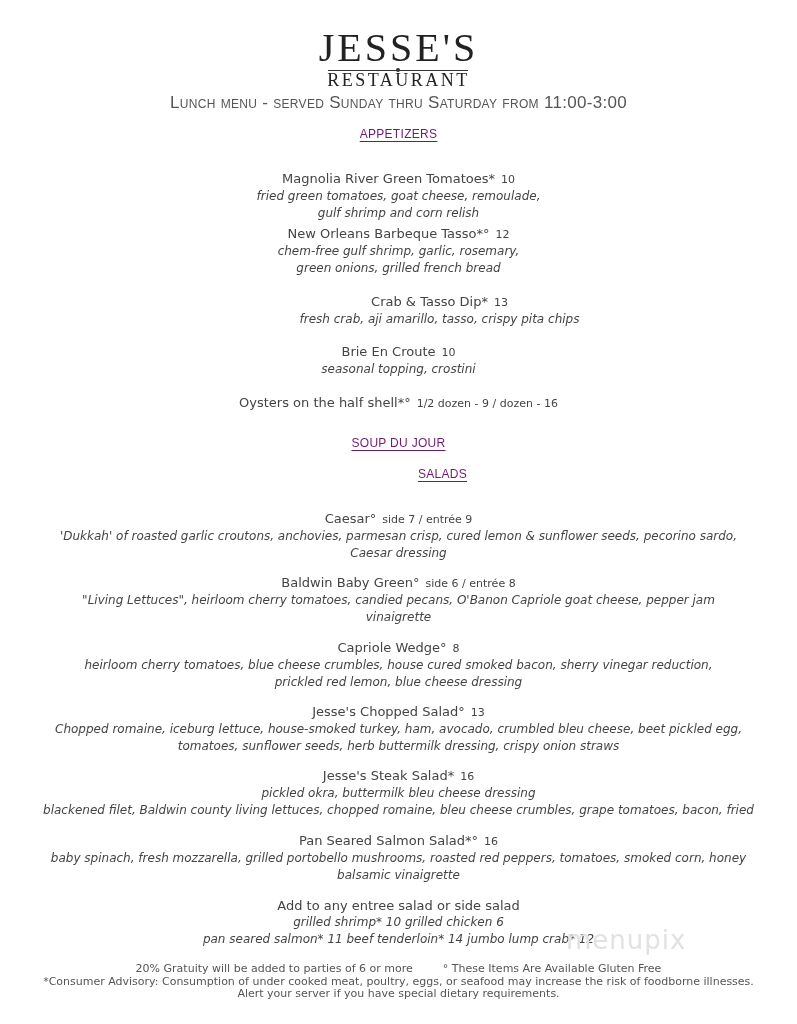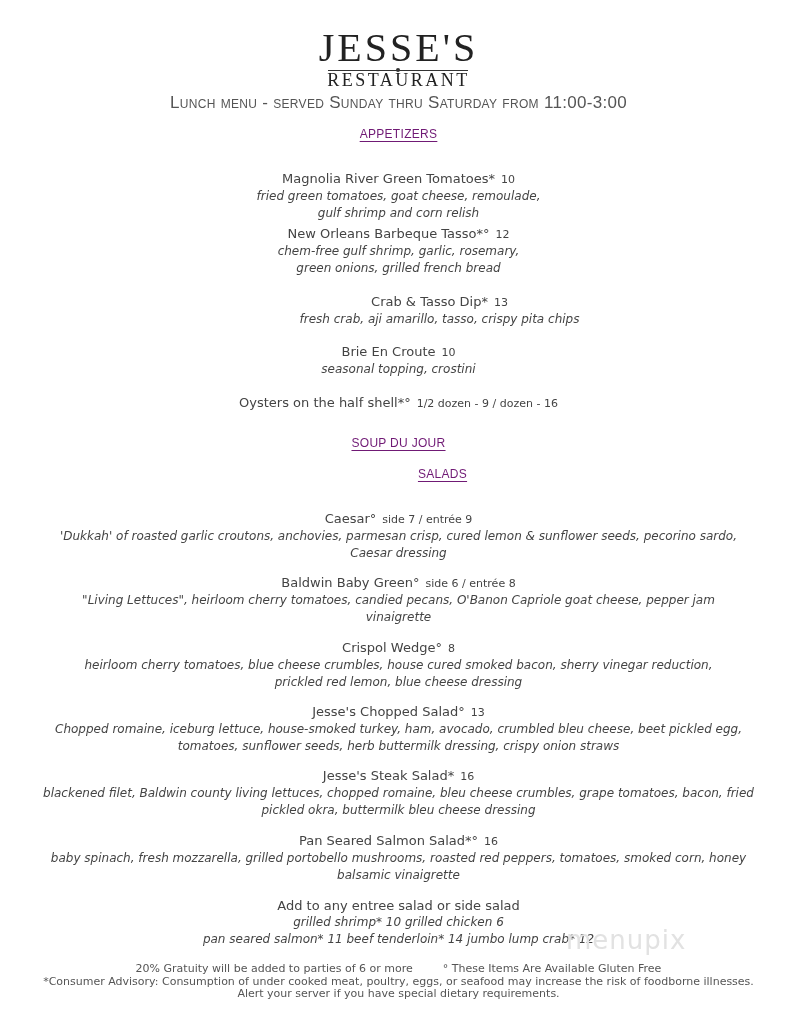--- a/index.html
+++ b/index.html
@@ -67,35 +67,35 @@
     <div class="item-desc">Caesar dressing</div>
   </div>
 
   <div class="abs" style="top:574px;">
     <div class="item-name"><span>Baldwin Baby Green°</span><span class="item-price">side 6 / entrée 8</span></div>
     <div class="item-desc">"Living Lettuces", heirloom cherry tomatoes, candied pecans, O'Banon Capriole goat cheese, pepper jam</div>
     <div class="item-desc">vinaigrette</div>
   </div>
 
   <div class="abs" style="top:639px;">
-    <div class="item-name"><span>Crispol Wedge°</span><span class="item-price">8</span></div>
+    <div class="item-name"><span>Capriole Wedge°</span><span class="item-price">8</span></div>
     <div class="item-desc">heirloom cherry tomatoes, blue cheese crumbles, house cured smoked bacon, sherry vinegar reduction,</div>
     <div class="item-desc">prickled red lemon, blue cheese dressing</div>
   </div>
 
   <div class="abs" style="top:703px;">
     <div class="item-name"><span>Jesse's Chopped Salad°</span><span class="item-price">13</span></div>
     <div class="item-desc">Chopped romaine, iceburg lettuce, house-smoked turkey, ham, avocado, crumbled bleu cheese, beet pickled egg,</div>
     <div class="item-desc">tomatoes, sunflower seeds, herb buttermilk dressing, crispy onion straws</div>
   </div>
 
   <div class="abs" style="top:767px;">
     <div class="item-name"><span>Jesse's Steak Salad*</span><span class="item-price">16</span></div>
+    <div class="item-desc">pickled okra, buttermilk bleu cheese dressing</div>
     <div class="item-desc">blackened filet, Baldwin county living lettuces, chopped romaine, bleu cheese crumbles, grape tomatoes, bacon, fried</div>
-    <div class="item-desc">pickled okra, buttermilk bleu cheese dressing</div>
   </div>
 
   <div class="abs" style="top:832px;">
     <div class="item-name"><span>Pan Seared Salmon Salad*°</span><span class="item-price">16</span></div>
     <div class="item-desc">baby spinach, fresh mozzarella, grilled portobello mushrooms, roasted red peppers, tomatoes, smoked corn, honey</div>
     <div class="item-desc">balsamic vinaigrette</div>
   </div>
 
   <div class="abs" style="top:897px;">
     <div class="item-name">Add to any entree salad or side salad</div>

